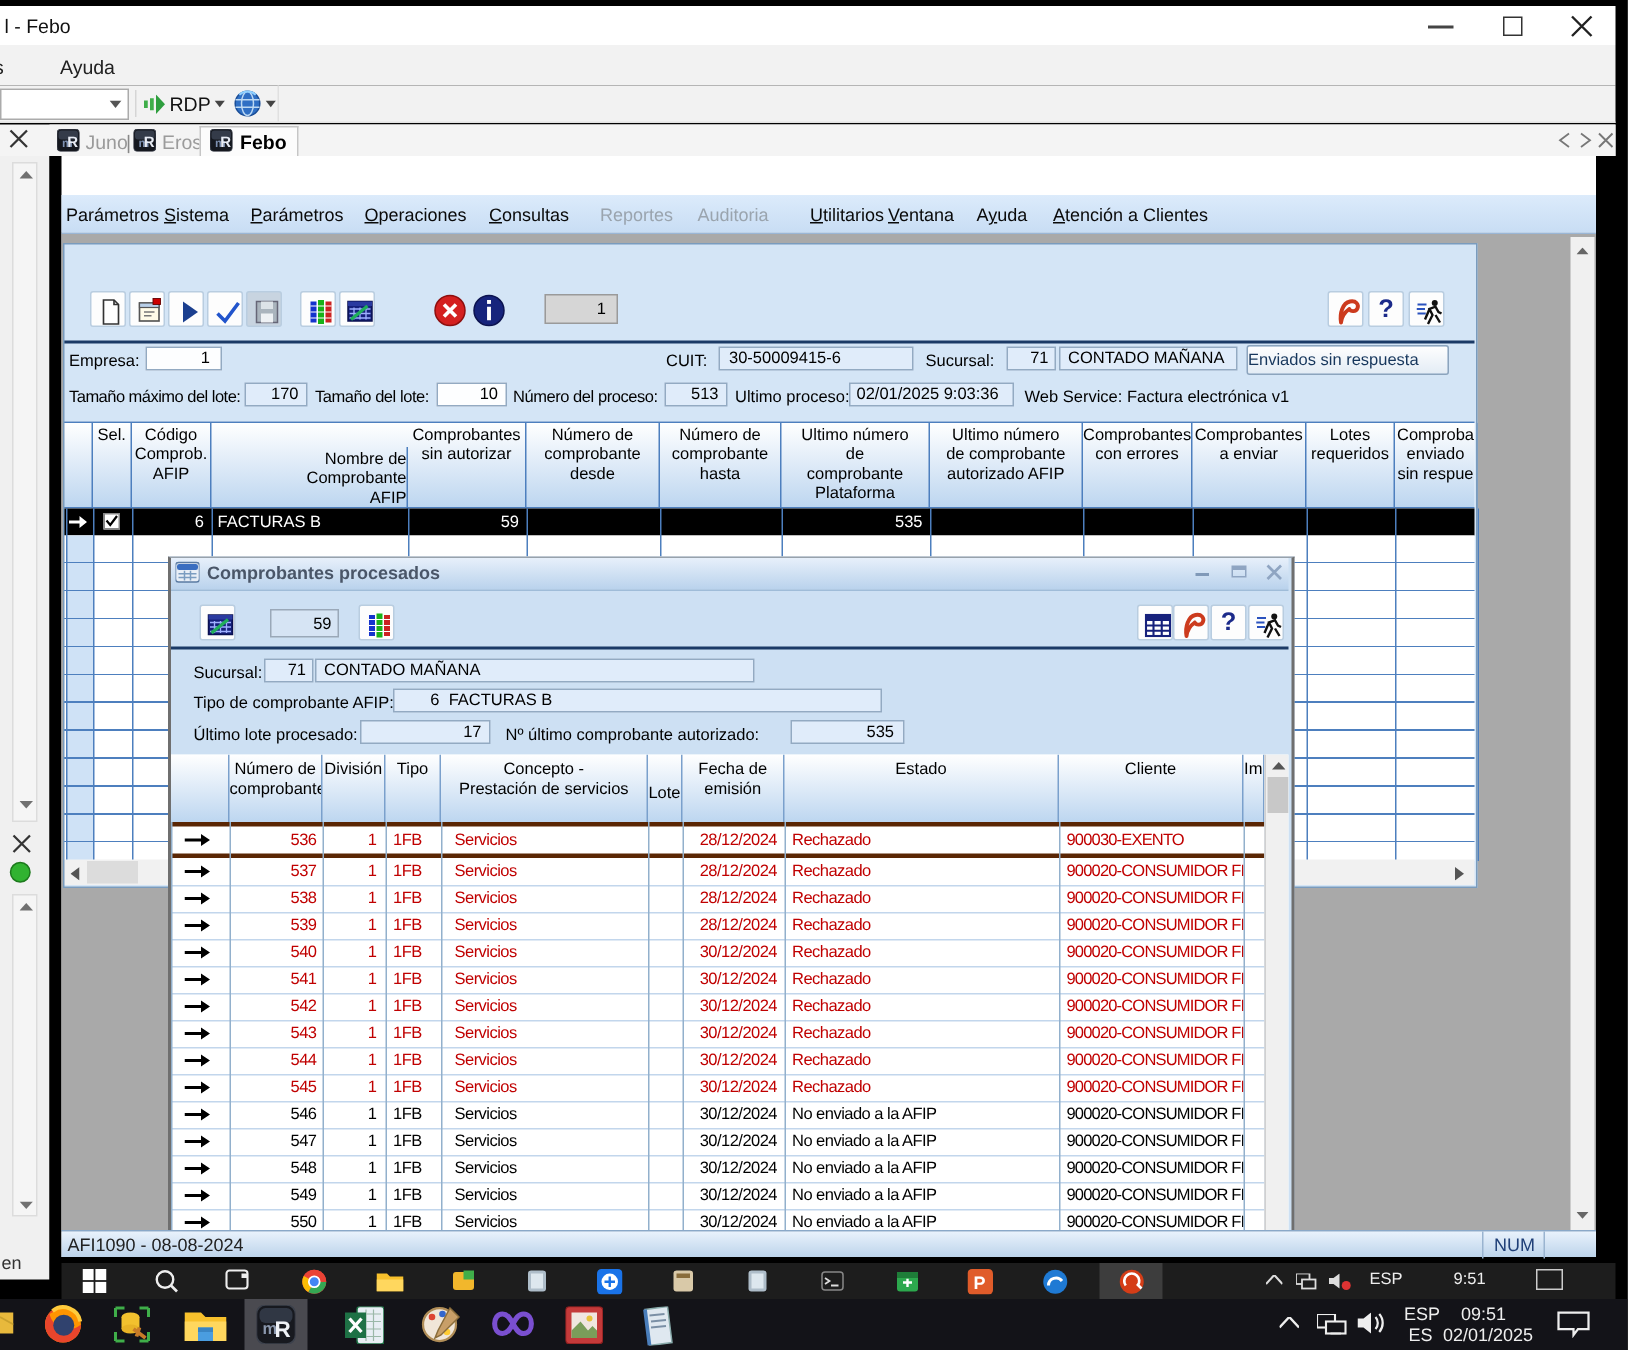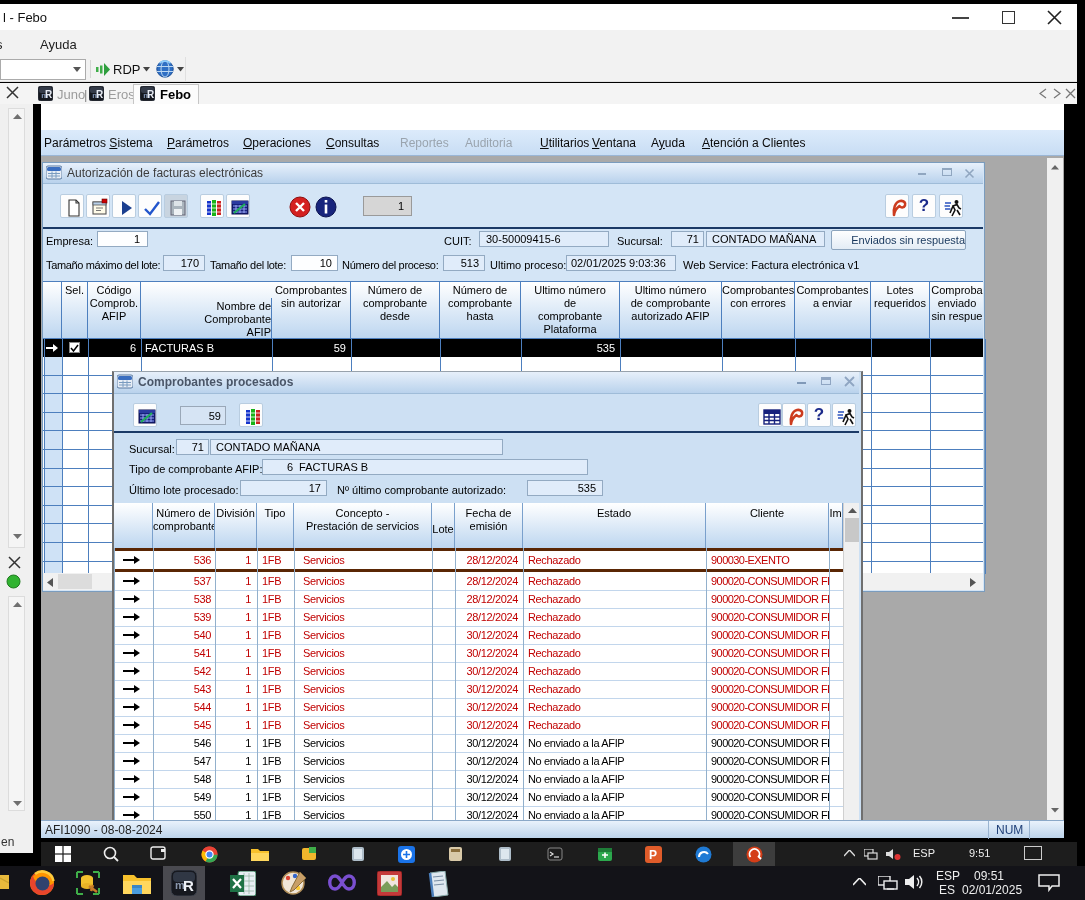--- a/index.html
+++ b/index.html
@@ -125,39 +125,20 @@
    <div class="a" style="left:359px;top:6px;color:#9aa4ae">Reportes</div>
    <div class="a" style="left:424px;top:6px;color:#9aa4ae">Auditoria</div>
    <div class="a" style="left:499px;top:6px"><span style="text-decoration:underline">U</span>tilitarios</div>
    <div class="a" style="left:551px;top:6px"><span style="text-decoration:underline">V</span>entana</div>
    <div class="a" style="left:610px;top:6px">A<span style="text-decoration:underline">y</span>uda</div>
    <div class="a" style="left:661px;top:6px"><span style="text-decoration:underline">A</span>tención a Clientes</div>
  </div>
 
  <div class="a" id="mdi" style="left:0;top:52px;width:1023px;height:664px;background:#a9a9a9;overflow:hidden">
 <div class="a" style="left:1px;top:6px;width:943px;height:430px;background:#d4e5f6">
-          <div class="a" style="left:0;top:0;width:941px;height:22px;background:linear-gradient(#eaf2fc,#b9d2ec);border-bottom:1px solid #9fbcd8">
-            <svg class="a" style="left:4px;top:3px" width="16" height="16">
-              <rect x="0" y="1" width="16" height="13" rx="2" fill="#e8eef6" stroke="#5a7ba2"></rect>
-              <rect x="1" y="2" width="14" height="4" rx="1.5" fill="#3a6ec0"></rect>
-              <path d="M2 8.5 H14 M2 11 H14 M6 6.5 V13 M10 6.5 V13" stroke="#7a9cc0" stroke-width="1"></path>
-            </svg>
-            <div class="a" style="left:25px;top:4px;font-size:12px;color:#3c3c3c">Autorización de facturas electrónicas</div>
-            <div class="a" style="left:873px;top:4px;width:14px;height:13px">
-              <div class="a" style="left:3px;top:7px;width:8px;height:1.6px;background:#90a6c0"></div>
-            </div>
-            <div class="a" style="left:898px;top:4px;width:14px;height:13px">
-              <div class="a" style="left:2px;top:2px;width:10px;height:8px;border:1.2px solid #90a6c0;border-top:2.6px solid #90a6c0"></div>
-            </div>
-            <div class="a" style="left:920px;top:4px;width:14px;height:13px">
-              <svg class="a" style="left:2px;top:2px" width="11" height="11">
-                <path d="M1.5 1.5 L9.5 9.5 M9.5 1.5 L1.5 9.5" stroke="#90a6c0" stroke-width="1.6"></path>
-              </svg>
-            </div>
-          </div>
           <div class="a" style="left:0;top:22px;width:941px;height:43px;background:#d4e5f6">
             <div class="a" style="left:18px;top:10px;width:24px;height:24px;background:#fdfdfd;border:1px solid #b9cde0;border-radius:2px"><svg width="22" height="22" style="margin:2px">
                 <path d="M6 3 H13 L16 6 V19 H6 Z" fill="#fff" stroke="#333" stroke-width="1.1"></path>
                 <path d="M13 3 L13 6 L16 6" fill="none" stroke="#333" stroke-width="1.1"></path>
               </svg></div>
             <div class="a" style="left:44px;top:10px;width:24px;height:24px;background:#fdfdfd;border:1px solid #b9cde0;border-radius:2px"><svg width="22" height="22" style="margin:2px">
                 <rect x="4" y="5" width="13" height="12" fill="#fffbe8" stroke="#555" stroke-width="1.1"></rect>
                 <rect x="4" y="5" width="13" height="3" fill="#b8cfe8" stroke="#555" stroke-width="0.8"></rect>
                 <path d="M7 11 H14 M7 13.5 H12" stroke="#777" stroke-width="1"></path>
                 <rect x="13" y="2" width="5" height="4" fill="#c00" stroke="#600" stroke-width="0.6"></rect>
@@ -209,21 +190,21 @@
               </svg></div>
           </div>
           <div class="a" style="left:0;top:65px;width:941px;height:2px;background:#1b3a66"></div>
           <div class="a" style="left:4px;top:73px;font-size:11px">Empresa:</div>
           <div class="a" style="left:55px;top:69px;width:51px;height:16px;background:#fdfeff;border:1px solid #93aac2;font-size:11px;text-align:right;padding-right:7px;line-height:14px;white-space:nowrap;overflow:hidden">1</div>
           <div class="a" style="left:402px;top:73px;font-size:11px">CUIT:</div>
           <div class="a" style="left:437px;top:69px;width:130px;height:16px;background:#e0ecfa;border:1px solid #93aac2;font-size:11px;padding-left:6px;line-height:14px;white-space:nowrap;overflow:hidden">30-50009415-6</div>
           <div class="a" style="left:575px;top:73px;font-size:11px">Sucursal:</div>
           <div class="a" style="left:629px;top:69px;width:33px;height:16px;background:#e0ecfa;border:1px solid #93aac2;font-size:11px;text-align:right;padding-right:4px;line-height:14px;white-space:nowrap;overflow:hidden">71</div>
           <div class="a" style="left:664px;top:69px;width:119px;height:16px;background:#e0ecfa;border:1px solid #93aac2;font-size:11px;padding-left:5px;line-height:14px;white-space:nowrap;overflow:hidden">CONTADO MAÑANA</div>
-          <div class="a" style="left:789px;top:68px;width:135px;height:20px;background:linear-gradient(#fefefe,#e3ecf5);border:1px solid #8ca4bd;border-radius:2px;font-size:11px;color:#16365c;text-align:right;line-height:18px">Enviados sin respuesta</div>
+          <div class="a" style="left:789px;top:68px;width:135px;height:20px;background:linear-gradient(#fefefe,#e3ecf5);border:1px solid #8ca4bd;border-radius:2px;font-size:11px;color:#16365c;text-align:left;line-height:18px">Enviados sin respuesta</div>
           <div class="a" style="left:4px;top:97px;font-size:11px;letter-spacing:-0.35px">Tamaño máximo del lote:</div>
           <div class="a" style="left:121px;top:93px;width:42px;height:16px;background:#e0ecfa;border:1px solid #93aac2;font-size:11px;text-align:right;padding-right:5px;line-height:14px;white-space:nowrap;overflow:hidden">170</div>
           <div class="a" style="left:168px;top:97px;font-size:11px;letter-spacing:-0.3px">Tamaño del lote:</div>
           <div class="a" style="left:249px;top:93px;width:47px;height:16px;background:#fdfeff;border:1px solid #93aac2;font-size:11px;text-align:right;padding-right:5px;line-height:14px;white-space:nowrap;overflow:hidden">10</div>
           <div class="a" style="left:300px;top:97px;font-size:11px;letter-spacing:-0.3px">Número del proceso:</div>
           <div class="a" style="left:401px;top:93px;width:42px;height:16px;background:#e0ecfa;border:1px solid #93aac2;font-size:11px;text-align:right;padding-right:5px;line-height:14px;white-space:nowrap;overflow:hidden">513</div>
           <div class="a" style="left:448px;top:97px;font-size:11px">Ultimo proceso:</div>
           <div class="a" style="left:524px;top:93px;width:110px;height:16px;background:#e0ecfa;border:1px solid #93aac2;font-size:11px;padding-left:4px;line-height:14px;white-space:nowrap;overflow:hidden">02/01/2025 9:03:36</div>
           <div class="a" style="left:641px;top:97px;font-size:11px">Web Service: Factura electrónica v1</div>
           <div class="a" style="left:0;top:119px;width:941px;height:292px;background:#fff;border-top:1px solid #4d7fbe">

